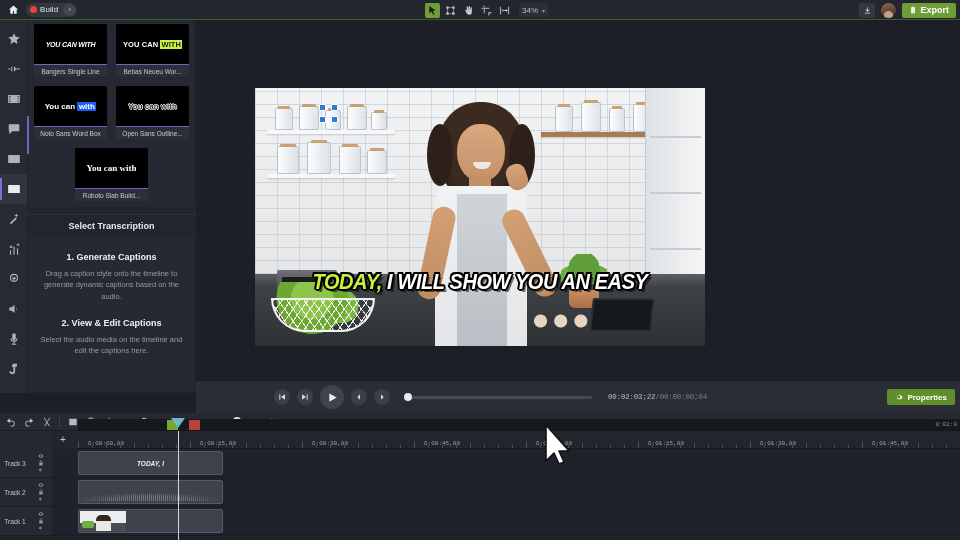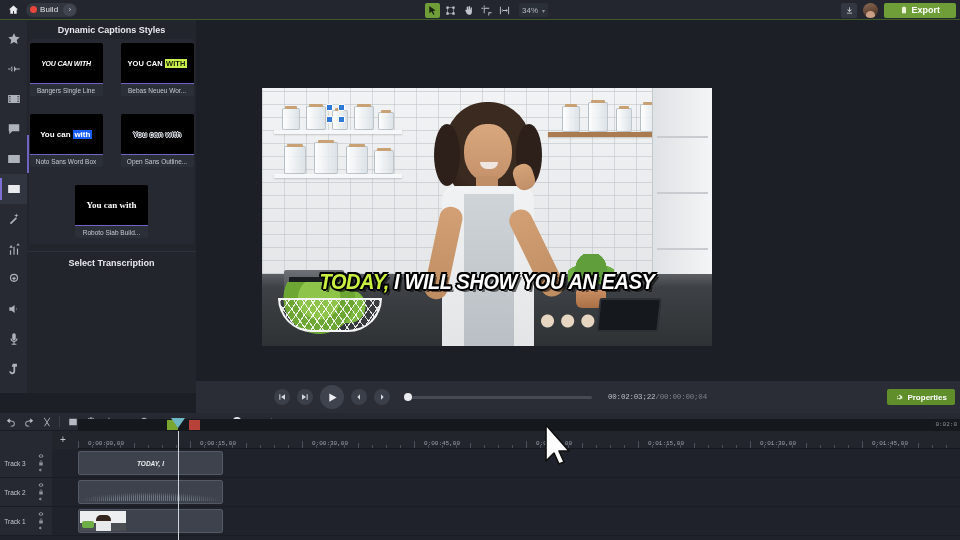--- a/index.html
+++ b/index.html
@@ -63,21 +63,21 @@
     background: linear-gradient(160deg,#8a6a52 0%,#6b4c3a 45%,#3c2a22 100%);
     position: relative;
   }
   .avatar::after {
     content:""; position:absolute; left:3px; top:8px; width:9px; height:8px;
     border-radius: 50% 50% 40% 40%; background:#c9a086;
   }
   .export-btn {
     display: flex; align-items: center; gap: 3px;
     background: #6f9e38; color: #fff; font-size: 9px; font-weight: bold;
-    height: 15px; padding: 0 16px; border-radius: 2px;
+    height: 15px; padding: 0 7px; border-radius: 2px;
   }
   .export-btn svg { width: 8px; height: 8px; fill: #eaf4dd; }
 
   
   .rail {
     position: absolute; left: 0; top: 20px; width: 27px; height: 373px;
     background: #272a32; display: flex; flex-direction: column; align-items: center;
     padding-top: 4px; gap: 0px;
   }
   .rail-item {
@@ -101,21 +101,21 @@
     font-size: 9px; font-weight: bold; color: #e6e8ec; background: #22252c;
   }
   .styles-wrap {
     flex: 0 0 auto; background: #262931; margin: 0 2px; border-radius: 2px;
     padding: 4px 0 6px 0; position: relative;
   }
   .styles-wrap::before {
     content:""; position:absolute; left:-2px; top:96px; width:2px; height:38px; background:#6f63c4;
   }
   .styles-grid {
-    display: flex; flex-wrap: wrap; gap: 18px; justify-content: center;
+    display: flex; flex-wrap: wrap; gap: 9px; justify-content: center;
   }
   .style-card { width: 73px; }
   .style-prev {
     height: 41px; background: #000; border-radius: 2px 2px 0 0;
     display: flex; align-items: center; justify-content: center;
     border-bottom: 1.5px solid #6f63c4; overflow: hidden;
   }
   .style-name {
     font-size: 6.5px; color: #c6cad1; text-align: center;
     padding: 3px 1px 2px; background: #2b2f38; border-radius: 0 0 2px 2px;
@@ -143,21 +143,21 @@
   }
   .tb-h {
     font-size: 9px; font-weight: bold; color: #eceef2; margin-bottom: 6px;
   }
   .tb-p {
     font-size: 7.5px; color: #9399a3; line-height: 1.5; margin-bottom: 16px;
   }
 
   
   .preview-area {
-    position: absolute; left: 203px; top: 20px; right: 0; height: 373px;
+    position: absolute; left: 196px; top: 20px; right: 0; height: 373px;
     background: #1c1f26;
   }
   .video-frame {
     position: absolute; left: 59px; top: 68px; width: 450px; height: 258px;
     background: #cfd3d8; overflow: hidden;
   }
   
   .kitchen { position:absolute; inset:0; background:#e9eaec; }
   .tile-wall {
     position:absolute; left:0; top:0; width:100%; height:72%;
@@ -532,21 +532,20 @@
         </svg>
     </div>
     <div class="rail-item">
       <svg viewBox="0 0 24 24">
           <path d="M10 3h7v5h-3v8c0 3-2 5-5 5s-5-2-5-5h3c0 1.2.8 2 2 2s2-.8 2-2V8h-3z"></path>
         </svg>
     </div>
   </div>
 
   <div class="panel">
-    <div class="panel-title">Dynamic Captions Styles</div>
 
     <div class="styles-wrap">
       <div class="styles-grid">
         <div class="style-card">
           <div class="style-prev">
             <span class="s1">YOU CAN WITH</span>
           </div>
           <div class="style-name">Bangers Single Line</div>
         </div>
 
@@ -574,20 +573,26 @@
         <div class="style-card">
           <div class="style-prev">
             <span class="s5">You can with</span>
           </div>
           <div class="style-name">Roboto Slab Build...</div>
         </div>
       </div>
     </div>
 
     <div class="transcription-head">Select Transcription</div>
+    <div class="transcription-body">
+      <div class="tb-h">1. Generate Captions</div>
+      <div class="tb-p">Drag a caption style onto the timeline to generate dynamic captions based on the audio.</div>
+      <div class="tb-h">2. View &amp; Edit Captions</div>
+      <div class="tb-p">Select the audio media on the timeline and edit the captions here.</div>
+    </div>
   </div>
 
   <div class="preview-area">
     <div class="video-frame">
       <div class="kitchen">
         <div class="tile-wall"></div>
         <div class="shelf shelf-a"></div>
         <div class="shelf shelf-b"></div>
         <div class="shelf shelf-wood"></div>
         <div class="jar" style="left:20px;top:20px;width:18px;height:22px;"></div>

